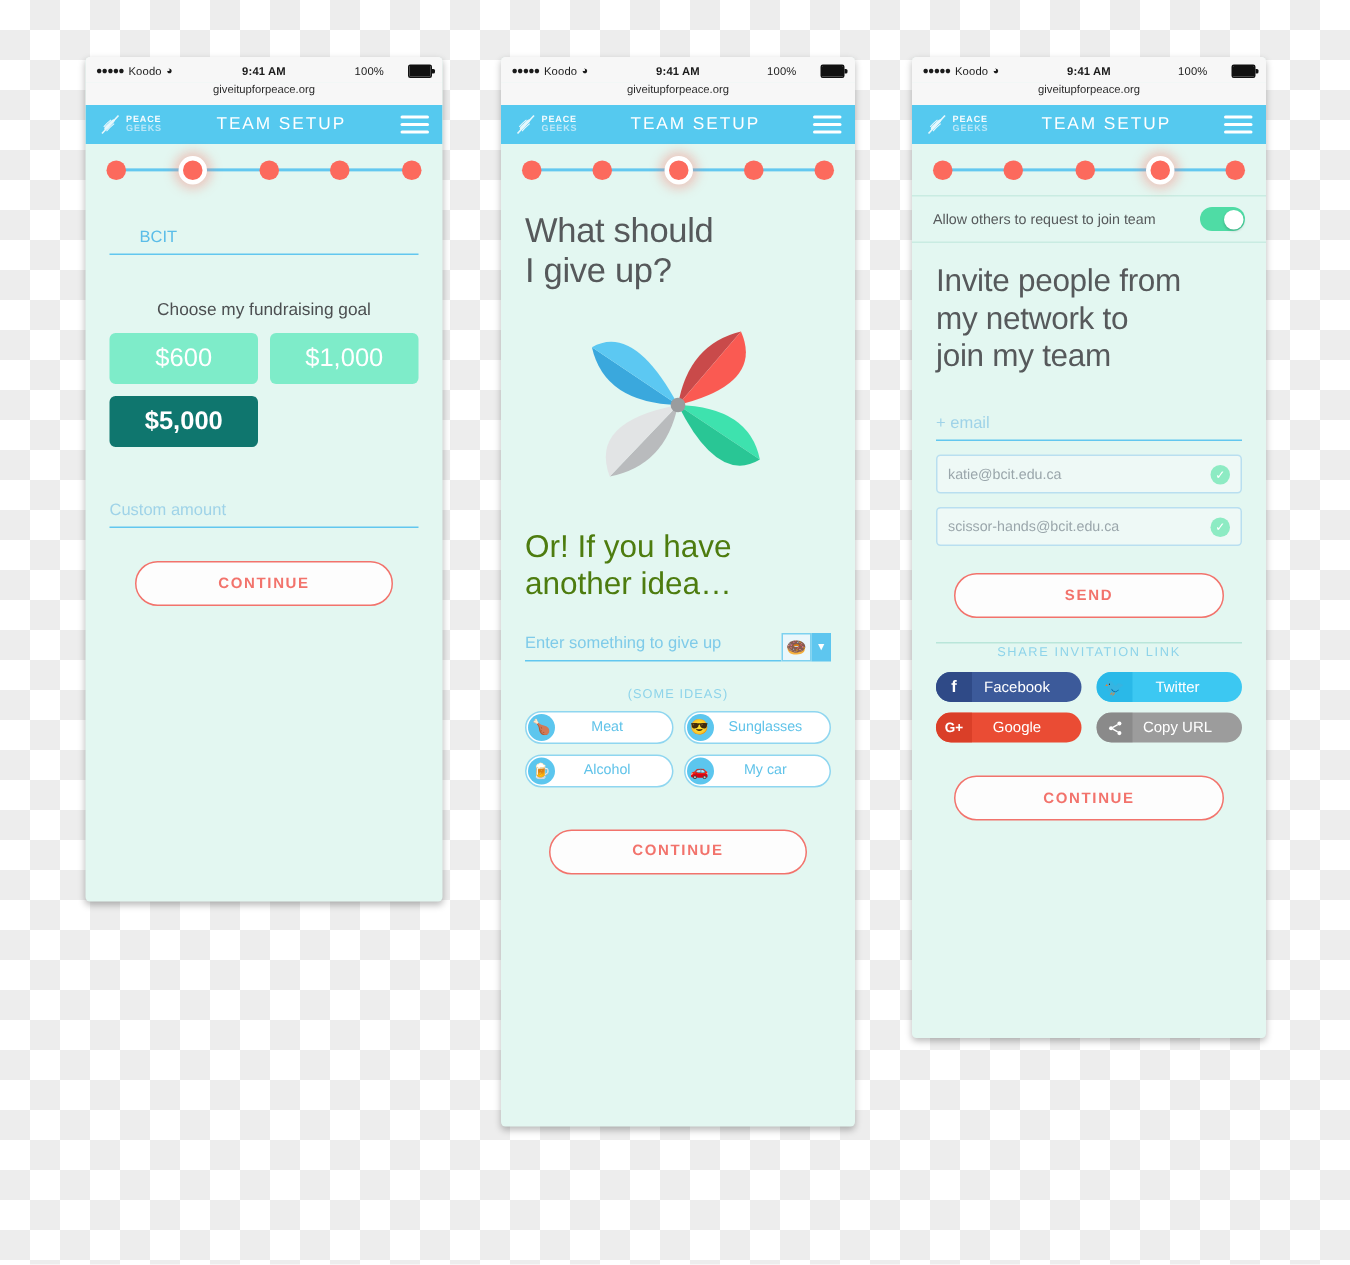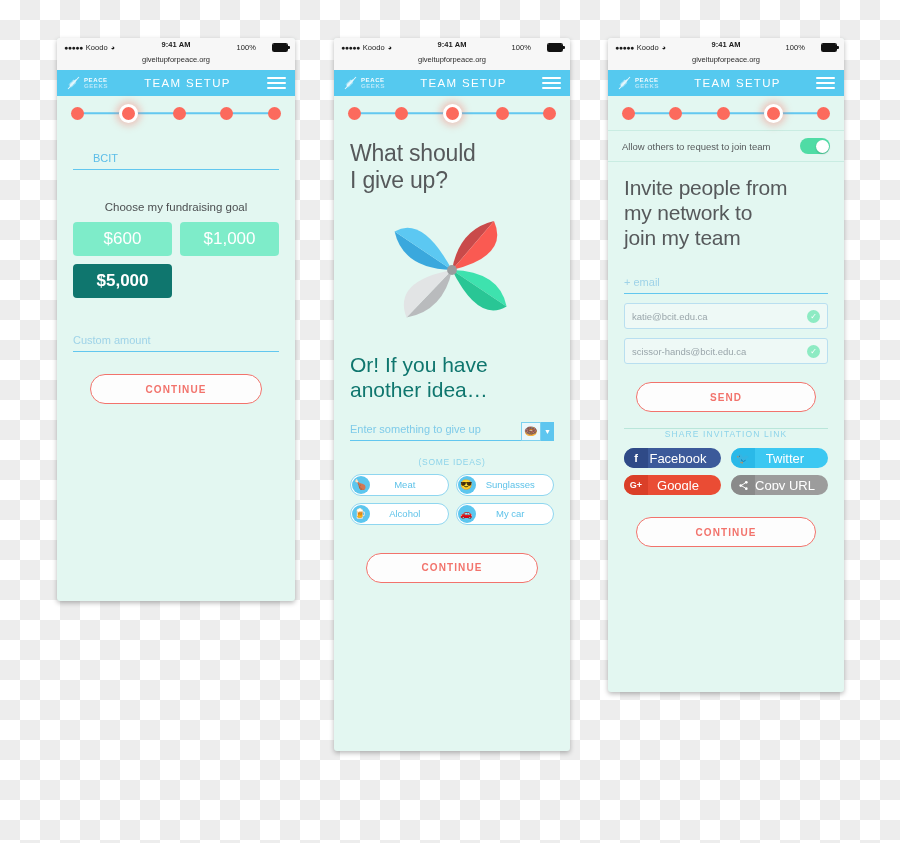--- a/index.html
+++ b/index.html
@@ -21,21 +21,21 @@
     background:#e3f7f1;
     box-shadow:0 2px 5px rgba(0,0,0,.28);
     overflow:hidden;
     border-radius:3px;
   }
   #phone1{left:57px;top:38px;width:238px;height:563px;}
   #phone2{left:334px;top:38px;width:236px;height:713px;}
   #phone3{left:608px;top:38px;width:236px;height:654px;}
 
   
-  .statusbar{background:#f7f7f7;height:15px;display:flex;
+  .statusbar{background:#f7f7f7;height:15px;display:flex;align-items:center;
     padding:2px 7px 0 7px;font-size:7.5px;color:#1b1b1b;letter-spacing:.1px;}
   .sb-left{display:flex;align-items:center;gap:3px;flex:1;}
   .sb-dots{letter-spacing:-.5px;font-size:7px;}
   .sb-center{font-size:7.5px;font-weight:bold;}
   .sb-right{flex:1;display:flex;align-items:center;justify-content:flex-end;gap:16px;}
   .batt{width:14px;height:6.5px;border:1px solid #111;border-radius:1.5px;position:relative;
         background:#111;background-clip:content-box;padding:0;}
   .batt:after{content:"";position:absolute;right:-2.5px;top:1.5px;width:1.5px;height:3px;background:#111;border-radius:0 1px 1px 0;}
   .wifi{font-size:7px;line-height:1;}
   .urlbar{background:#f7f7f7;height:13px;text-align:center;font-size:7.5px;color:#2b2b2b;
@@ -76,21 +76,21 @@
   .goal{background:#7eecc9;border-radius:4px;height:34px;display:flex;align-items:center;
         justify-content:center;color:#ffffff;font-size:17px;cursor:pointer;}
   .goal.selected{background:#0f766e;font-weight:bold;}
 
   .btn-pill{margin:20px auto 0 auto;border:1.3px solid #f2736c;border-radius:20px;height:28px;
     background:#fdfdfd;display:flex;align-items:center;justify-content:center;
     color:#f2736c;font-size:10px;font-weight:bold;letter-spacing:1.1px;cursor:pointer;}
 
   
   .pinwheel{display:flex;justify-content:center;margin-top:6px;}
-  .or-head{font-size:21px;color:#0f766e;font-weight:normal;line-height:1.2;margin:12px 0 0 0;}
+  .or-head{font-size:21px;color:#4d7c0f;font-weight:normal;line-height:1.2;margin:12px 0 0 0;}
   .emoji-input{display:flex;align-items:flex-end;margin-top:16px;}
   .emoji-input .field{flex:1;border-bottom:1.3px solid #62c7ef;padding-bottom:3px;}
   .emoji-input .field .ph{font-size:11px;color:#7fcbe9;}
   .emoji-pick{display:flex;align-items:center;height:19px;}
   .emoji-pick .em{width:20px;height:19px;background:#eaf7fb;border:1px solid #7dd1ef;
     display:flex;align-items:center;justify-content:center;font-size:11px;box-sizing:border-box;}
   .emoji-pick .cv{width:13px;height:19px;background:#5ec6ef;display:flex;align-items:center;
     justify-content:center;color:#fff;font-size:7px;box-sizing:border-box;}
   .ideas-label{text-align:center;font-size:8.5px;color:#8ed4ea;letter-spacing:.7px;margin-top:16px;}
   .chips{display:grid;grid-template-columns:1fr 1fr;gap:7px;margin-top:7px;}
@@ -113,21 +113,21 @@
   .email-chip .etext{font-size:9.5px;color:#9aa6ab;}
   .check{width:13px;height:13px;border-radius:50%;background:#8debc3;display:flex;
     align-items:center;justify-content:center;color:#fff;font-size:8px;}
   .divider{border-top:1px solid #b9e6da;margin-top:16px;}
   .share-label{text-align:center;font-size:8.5px;color:#8ed4ea;letter-spacing:1.1px;}
   .share-grid{display:grid;grid-template-columns:1fr 1fr;gap:7px 10px;margin-top:9px;}
   .share-btn{display:flex;align-items:center;border-radius:12px;height:20px;cursor:pointer;
     overflow:hidden;}
   .share-btn .sicon{width:24px;height:20px;display:flex;align-items:center;justify-content:center;
     color:#fff;font-size:11px;font-weight:bold;flex:0 0 auto;}
-  .share-btn .slabel{flex:1;text-align:center;color:#fff;font-size:13px;line-height:9px;
+  .share-btn .slabel{flex:1;text-align:center;color:#fff;font-size:10px;line-height:9px;
     padding-right:13px;overflow:hidden;}
 </style>
 </head>
 <body>
 
 <div class="phone" id="phone1">
 
   <div class="statusbar">
     <div class="sb-left">
       <span class="sb-dots">●●●●●</span>

